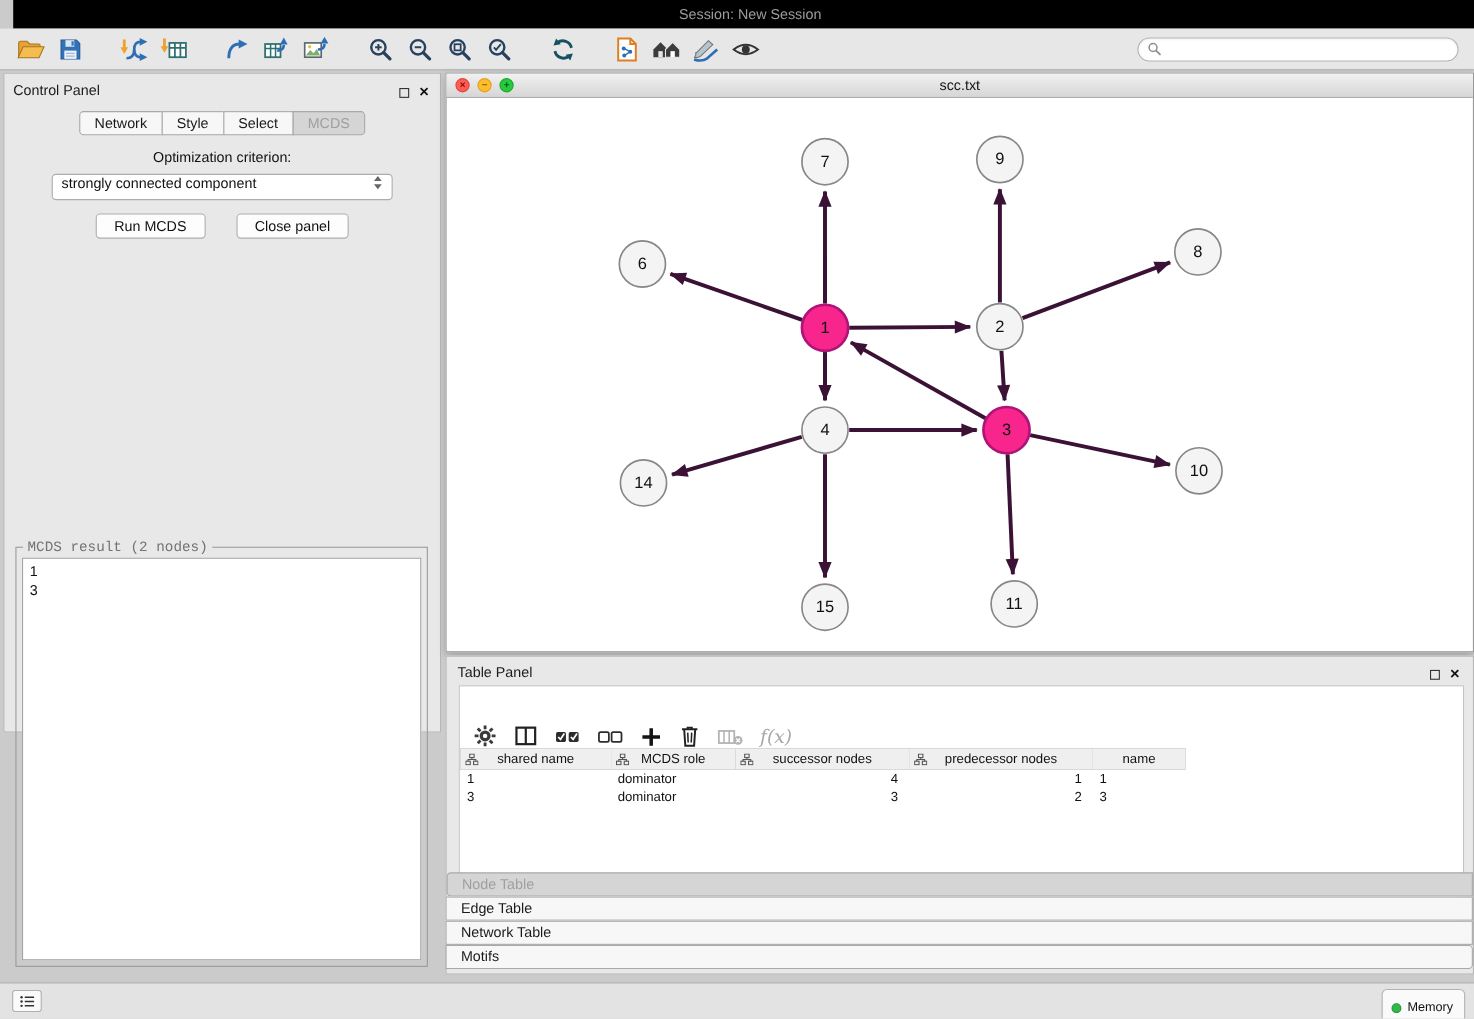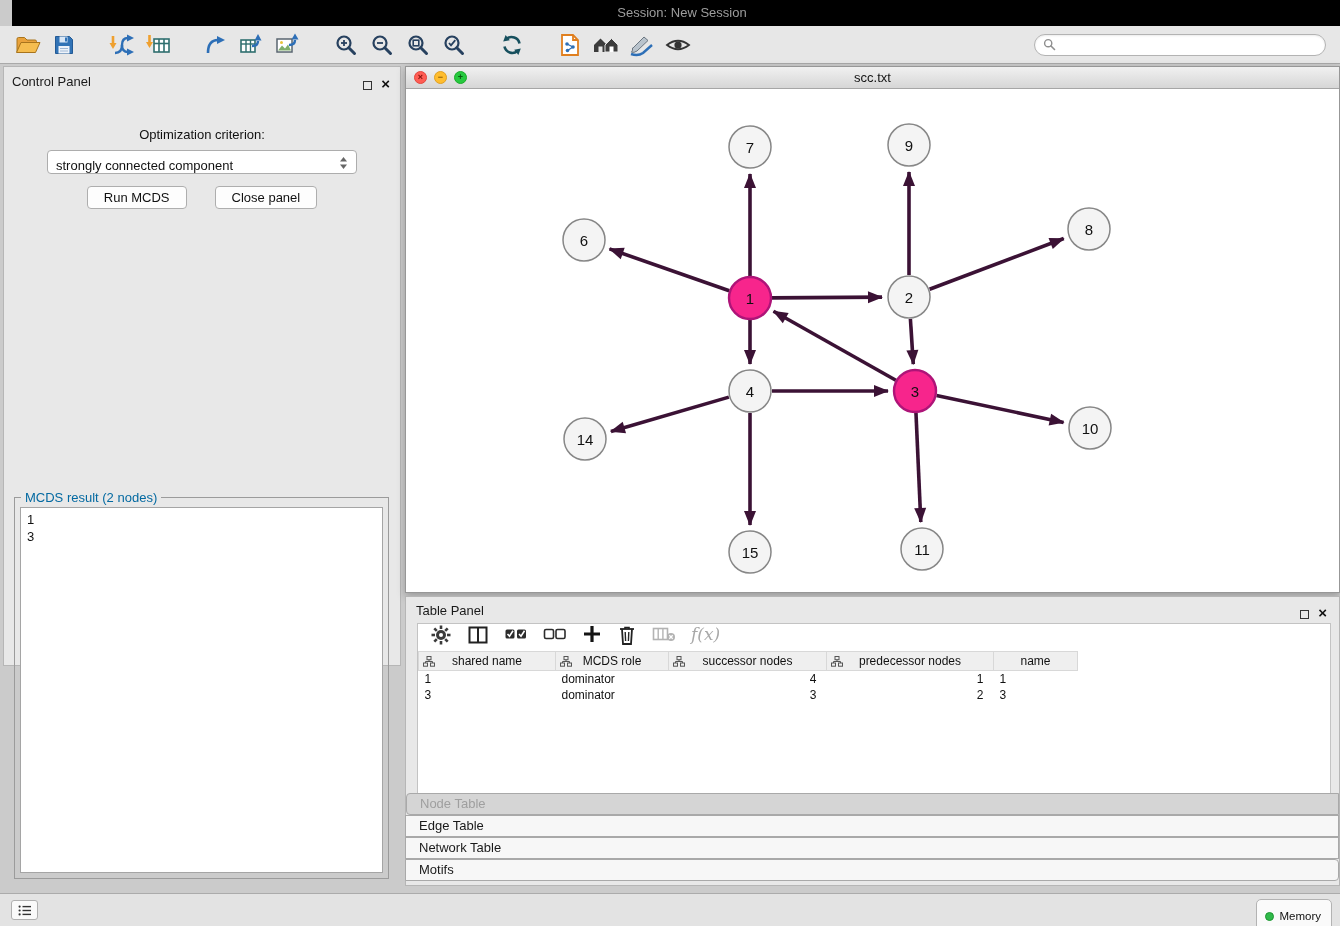--- a/index.html
+++ b/index.html
@@ -38,39 +38,39 @@
   }
   .cp-head { position:relative; height:28px; }
   .cp-head .panel-head-title { position:absolute; left:8px; top:7px; }
   .cp-head .float-btn { position:absolute; right:28px; top:9px; }
   .cp-head .close-btn { position:absolute; right:10px; top:8px; }
   .cp-tabs { display:flex; justify-content:center; margin-top:6px; }
   .tab { font-size:13px; color:#1a1a1a; background:#f7f7f7; border:1px solid #a9a9a9; padding:2px 13px 3px; margin-left:-1px; cursor:default; }
   .tab:first-child { border-radius:4px 0 0 4px; margin-left:0; }
   .tab:last-child { border-radius:0 4px 4px 0; }
   .tab.active { background:#d5d5d5; color:#9f9f9f; }
-  .cp-opt-label { text-align:center; margin-top:32px; font-size:13px; color:#111; }
+  .cp-opt-label { text-align:center; margin-top:12px; font-size:13px; color:#111; }
   .cp-select {
     margin:8px auto 0; width:310px; height:24px; background:#fff;
-    border:1px solid #adadad; border-radius:4px; display:flex; align-items:flex-end;
+    border:1px solid #adadad; border-radius:4px; display:flex; align-items:flex-start;
     padding:0 8px; font-size:13px; color:#111;
   }
   .cp-select .spin { margin-left:auto; }
   .cp-buttons { display:flex; justify-content:center; gap:28px; margin-top:12px; }
   .btn {
     height:23px; padding:0 16px; background:#fdfdfd; border:1px solid #aeaeae;
     border-radius:4px; font-size:13px; color:#111; display:flex; align-items:center;
   }
   .result-box {
     position:absolute; left:10px; top:430px; width:375px; height:382px;
     border:1px solid #9b9b9b;
   }
   .result-legend {
     position:absolute; top:-8px; left:6px; background:#e8e8e8; padding:0 4px;
-    font-size:13px; color:#0369a1;
+    font-size:13px; color:#737373;font-family:Liberation Mono, monospace;
   }
   .result-inner {
     position:absolute; left:5px; right:5px; top:9px; bottom:5px;
     background:#fff; border:1px solid #a5a5a5; padding:3px 6px;
     font-size:13px; line-height:17px; color:#111; overflow:hidden;
   }
   
   .network-window {
     position:absolute; left:405px; top:66px; width:935px; height:527px;
     background:#fff; border:1px solid #979797; box-shadow:0 3px 8px rgba(0,0,0,0.25);
@@ -95,21 +95,21 @@
     background:#e8e8e8; border:1px solid #b6b6b6;
   }
   .tp-head { position:relative; height:20px;text-align:center; }
   .tp-head .panel-head-title { position:absolute; left:10px; top:6px; }
   .tp-head .float-btn { position:absolute; right:30px; top:8px; }
   .tp-head .close-btn { position:absolute; right:12px; top:7px; }
   .tp-white {
     position:absolute; left:11px; right:8px; top:26px; height:230px;
     background:#fff; border:1px solid #c3c3c3; overflow:hidden;
   }
-  .tp-toolbar { height:27px; display:flex; align-items:flex-start; padding-left:12px; gap:15px; }
+  .tp-toolbar { height:56px; display:flex; align-items:flex-end; padding-left:12px; gap:15px; }
   .tp-icon { display:flex; align-items:center; justify-content:center; }
   .fx { font-family:"DejaVu Serif", serif; font-style:italic; font-size:17px; color:#a8a8a8; }
   .tp-table { border-collapse:collapse; width:100%; table-layout:fixed; font-size:12px; color:#111; }
   .tp-table th {
     background:#efefef; border:1px solid #d8d8d8; height:19px;
     font-weight:normal; position:relative; text-align:center; font-size:12px;
   }
   .tp-table th .hicon { position:absolute; left:4px; top:4px; }
   .tp-table th.fillerh { background:#fff; border:none; }
   .tp-table td { height:16px; padding:0 6px; white-space:nowrap; }
@@ -283,20 +283,26 @@
       </svg>
       <input placeholder="" style="">
     </div>
   </div>
 
   <div class="control-panel">
     <div class="cp-head">
       <span class="panel-head-title">Control Panel</span>
       <span class="float-btn"><span class="float-glyph"></span></span>
       <span class="close-btn"><span class="close-glyph">×</span></span>
+    </div>
+    <div class="cp-tabs">
+      <span class="tab">Network</span>
+      <span class="tab">Style</span>
+      <span class="tab">Select</span>
+      <span class="tab active">MCDS</span>
     </div>
     <div class="cp-opt-label">Optimization criterion:</div>
     <div class="cp-select">
       <span>strongly connected component</span>
       <span class="spin">
         <svg width="9" height="14" viewBox="0 0 9 14">
           <polygon points="4.5,1 8,5.5 1,5.5" fill="#666"></polygon>
           <polygon points="4.5,13 8,8.5 1,8.5" fill="#666"></polygon>
         </svg>
       </span>

